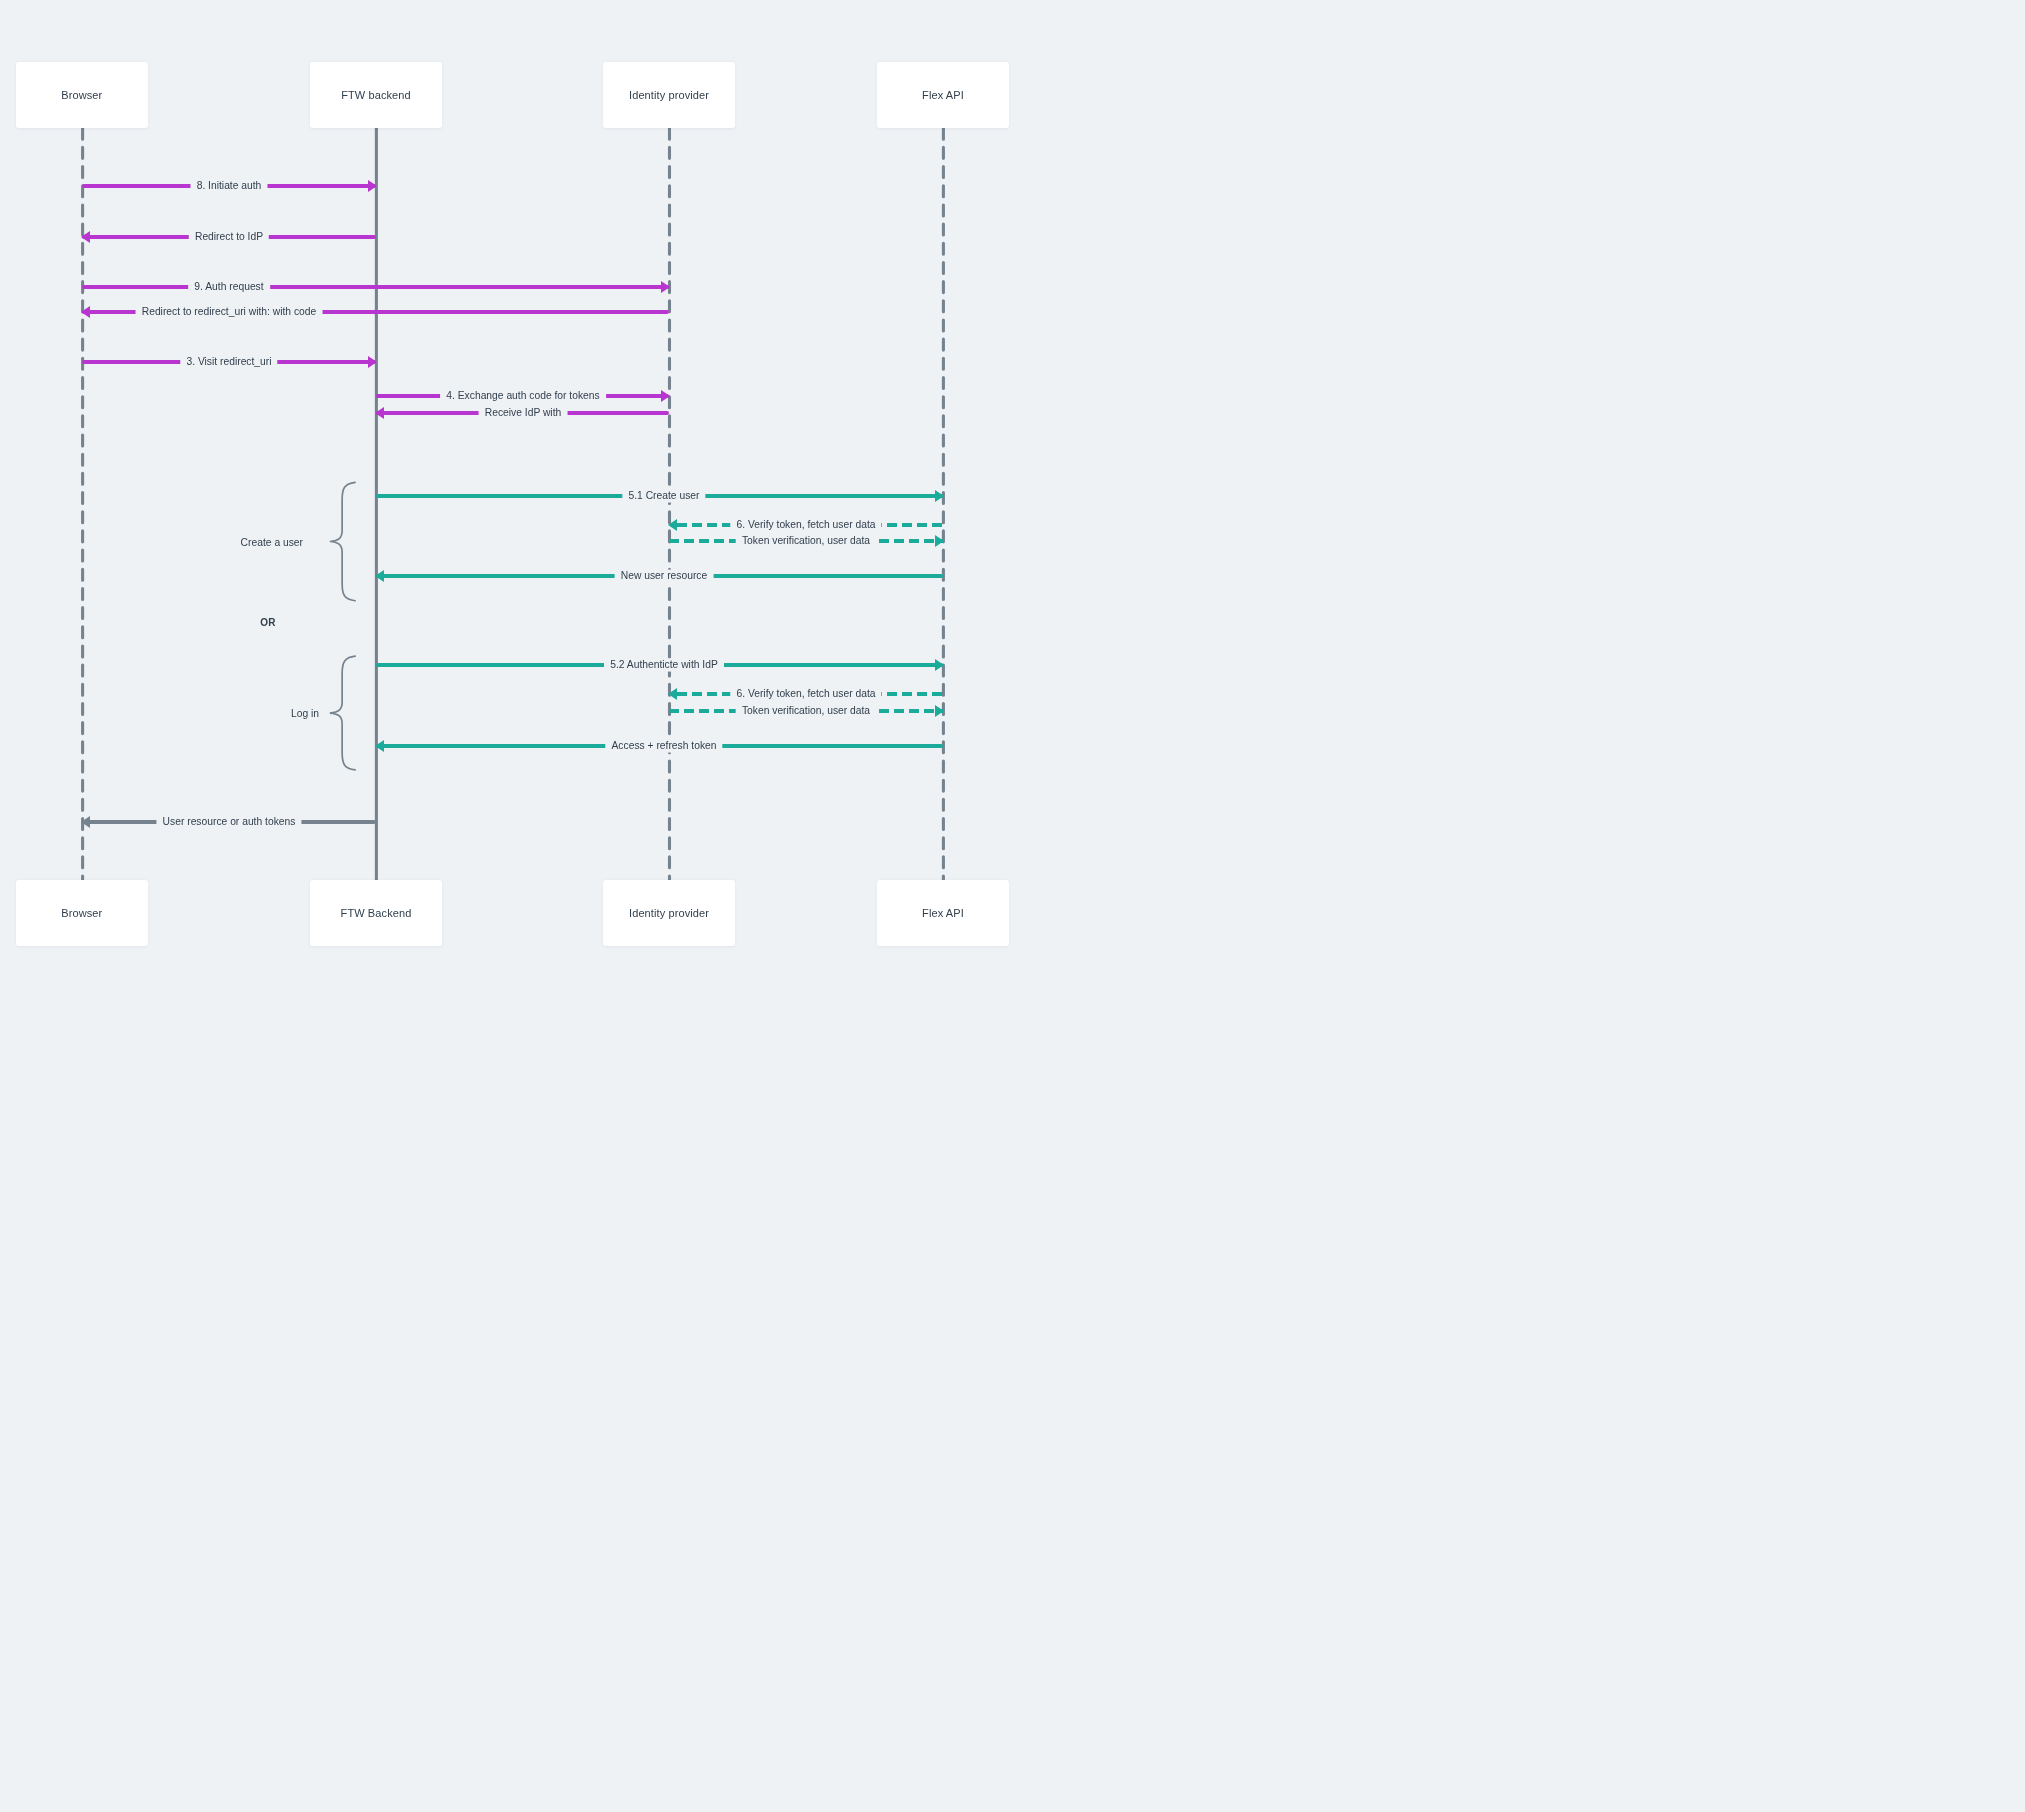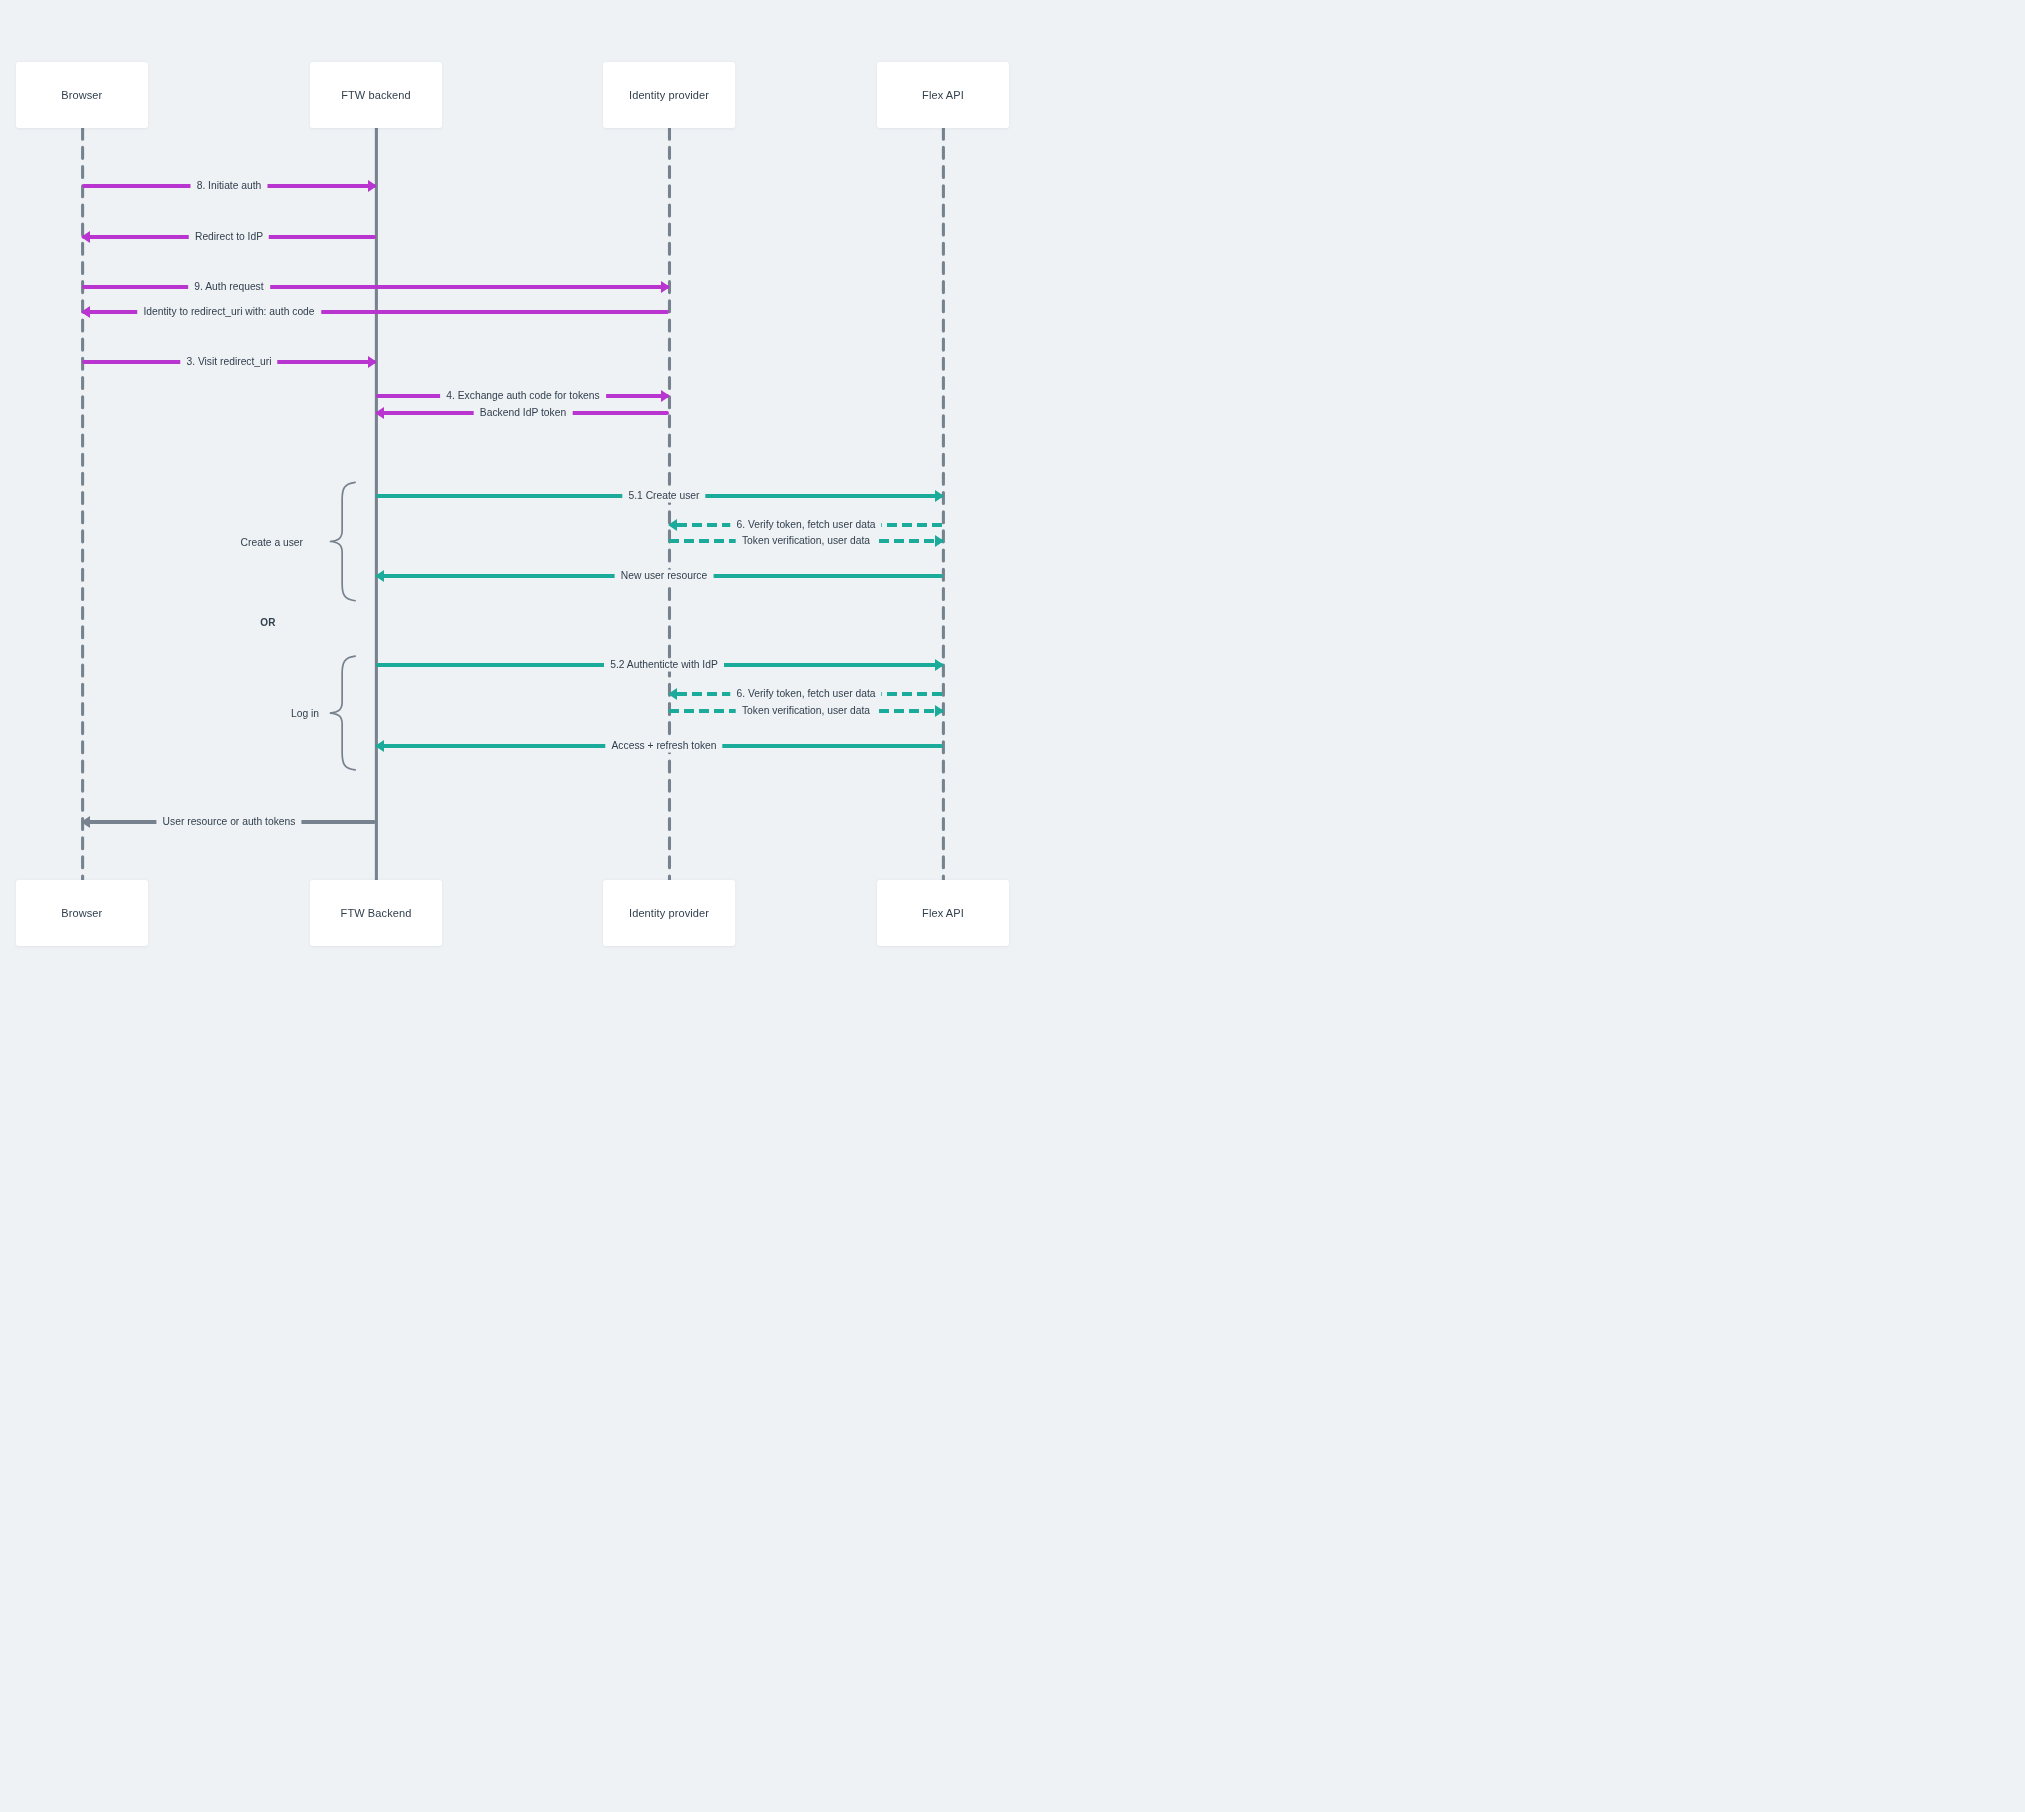--- a/index.html
+++ b/index.html
@@ -64,36 +64,36 @@
     <span class="lbl" style="left:147px">Redirect to IdP</span>
   </div>
   <div class="msg magenta" style="left:82px;top:243px;width:587px">
     <div class="line"></div>
     <div class="head right"></div>
     <span class="lbl" style="left:147px">9. Auth request</span>
   </div>
   <div class="msg magenta" style="left:82px;top:268px;width:587px">
     <div class="line"></div>
     <div class="head left"></div>
-    <span class="lbl" style="left:147px">Identity to redirect_uri with: auth code</span>
+    <span class="lbl" style="left:147px">Redirect to redirect_uri with: with code</span>
   </div>
   <div class="msg magenta" style="left:82px;top:318px;width:294px">
     <div class="line"></div>
     <div class="head right"></div>
     <span class="lbl" style="left:147px">3. Visit redirect_uri</span>
   </div>
   <div class="msg magenta" style="left:376px;top:352px;width:293px">
     <div class="line"></div>
     <div class="head right"></div>
     <span class="lbl" style="left:147px">4. Exchange auth code for tokens</span>
   </div>
   <div class="msg magenta" style="left:376px;top:369px;width:293px">
     <div class="line"></div>
     <div class="head left"></div>
-    <span class="lbl" style="left:147px">Backend IdP token</span>
+    <span class="lbl" style="left:147px">Receive IdP with</span>
   </div>
 
   <div class="msg teal" style="left:376px;top:452px;width:567px">
     <div class="line"></div>
     <div class="head right"></div>
     <span class="lbl" style="left:288px">5.1 Create user</span>
   </div>
   <div class="msg teal dashed headleft" style="left:669px;top:481px;width:274px">
     <div class="line"></div>
     <div class="head left"></div>

